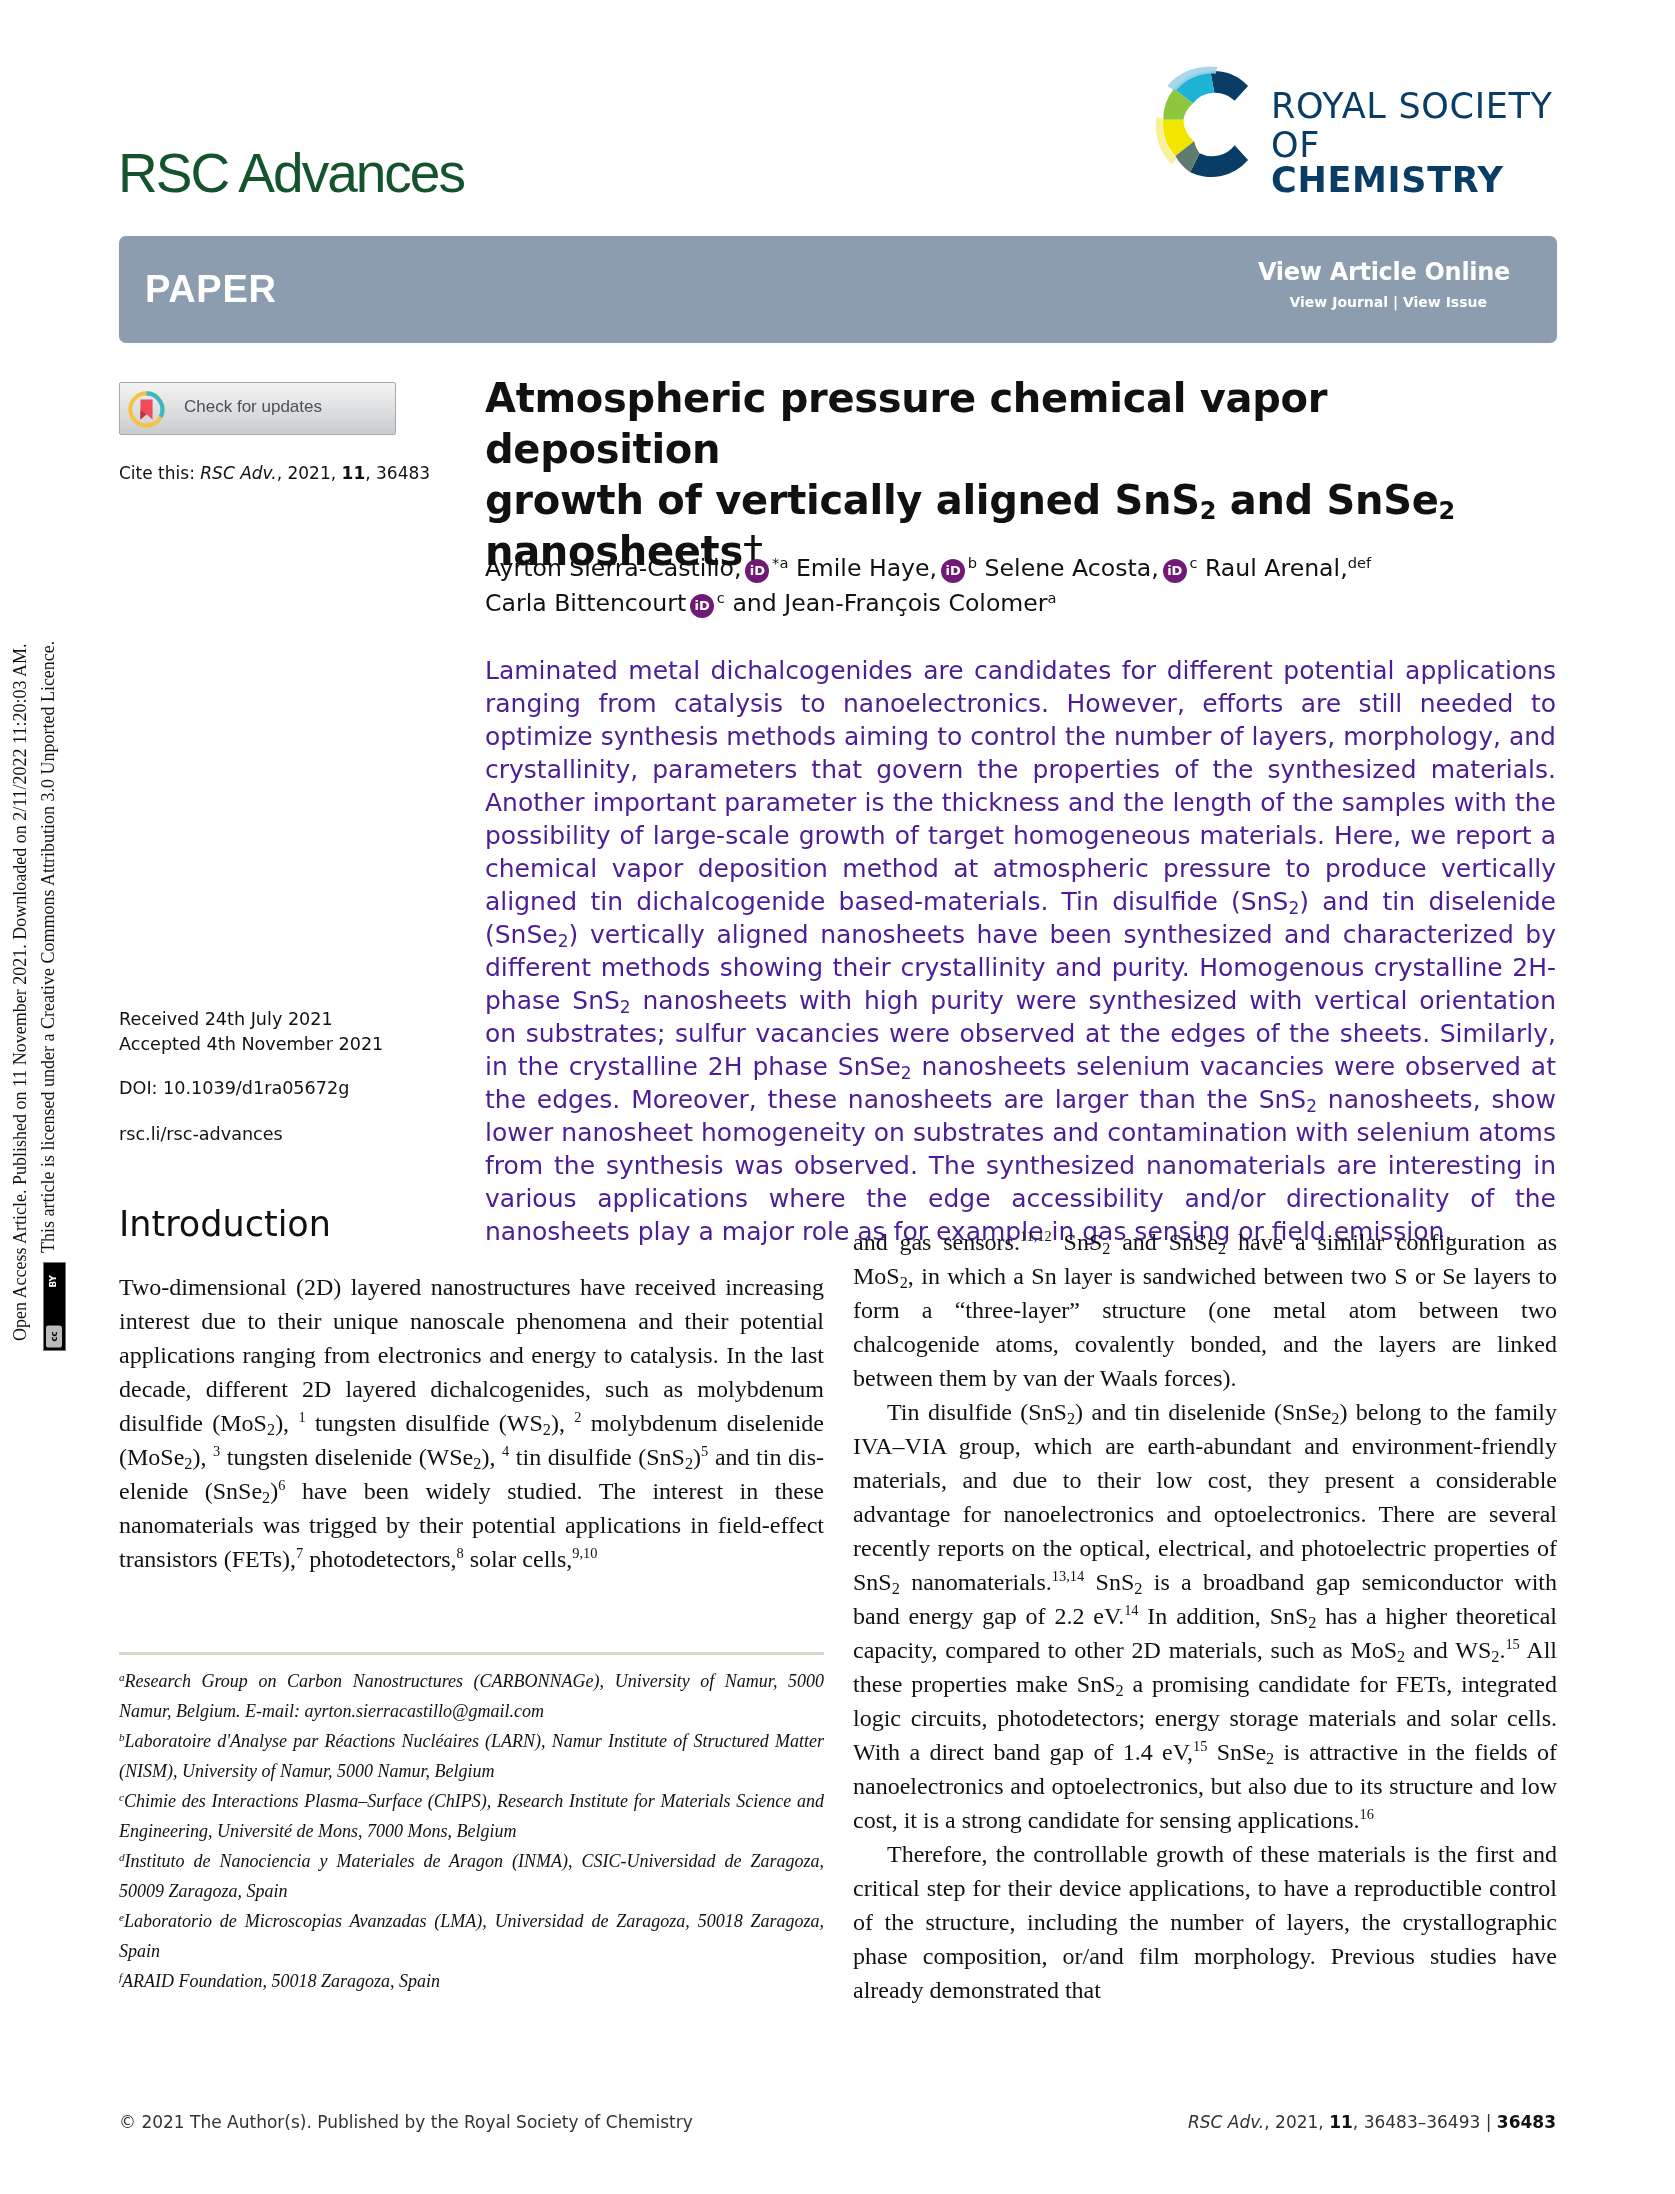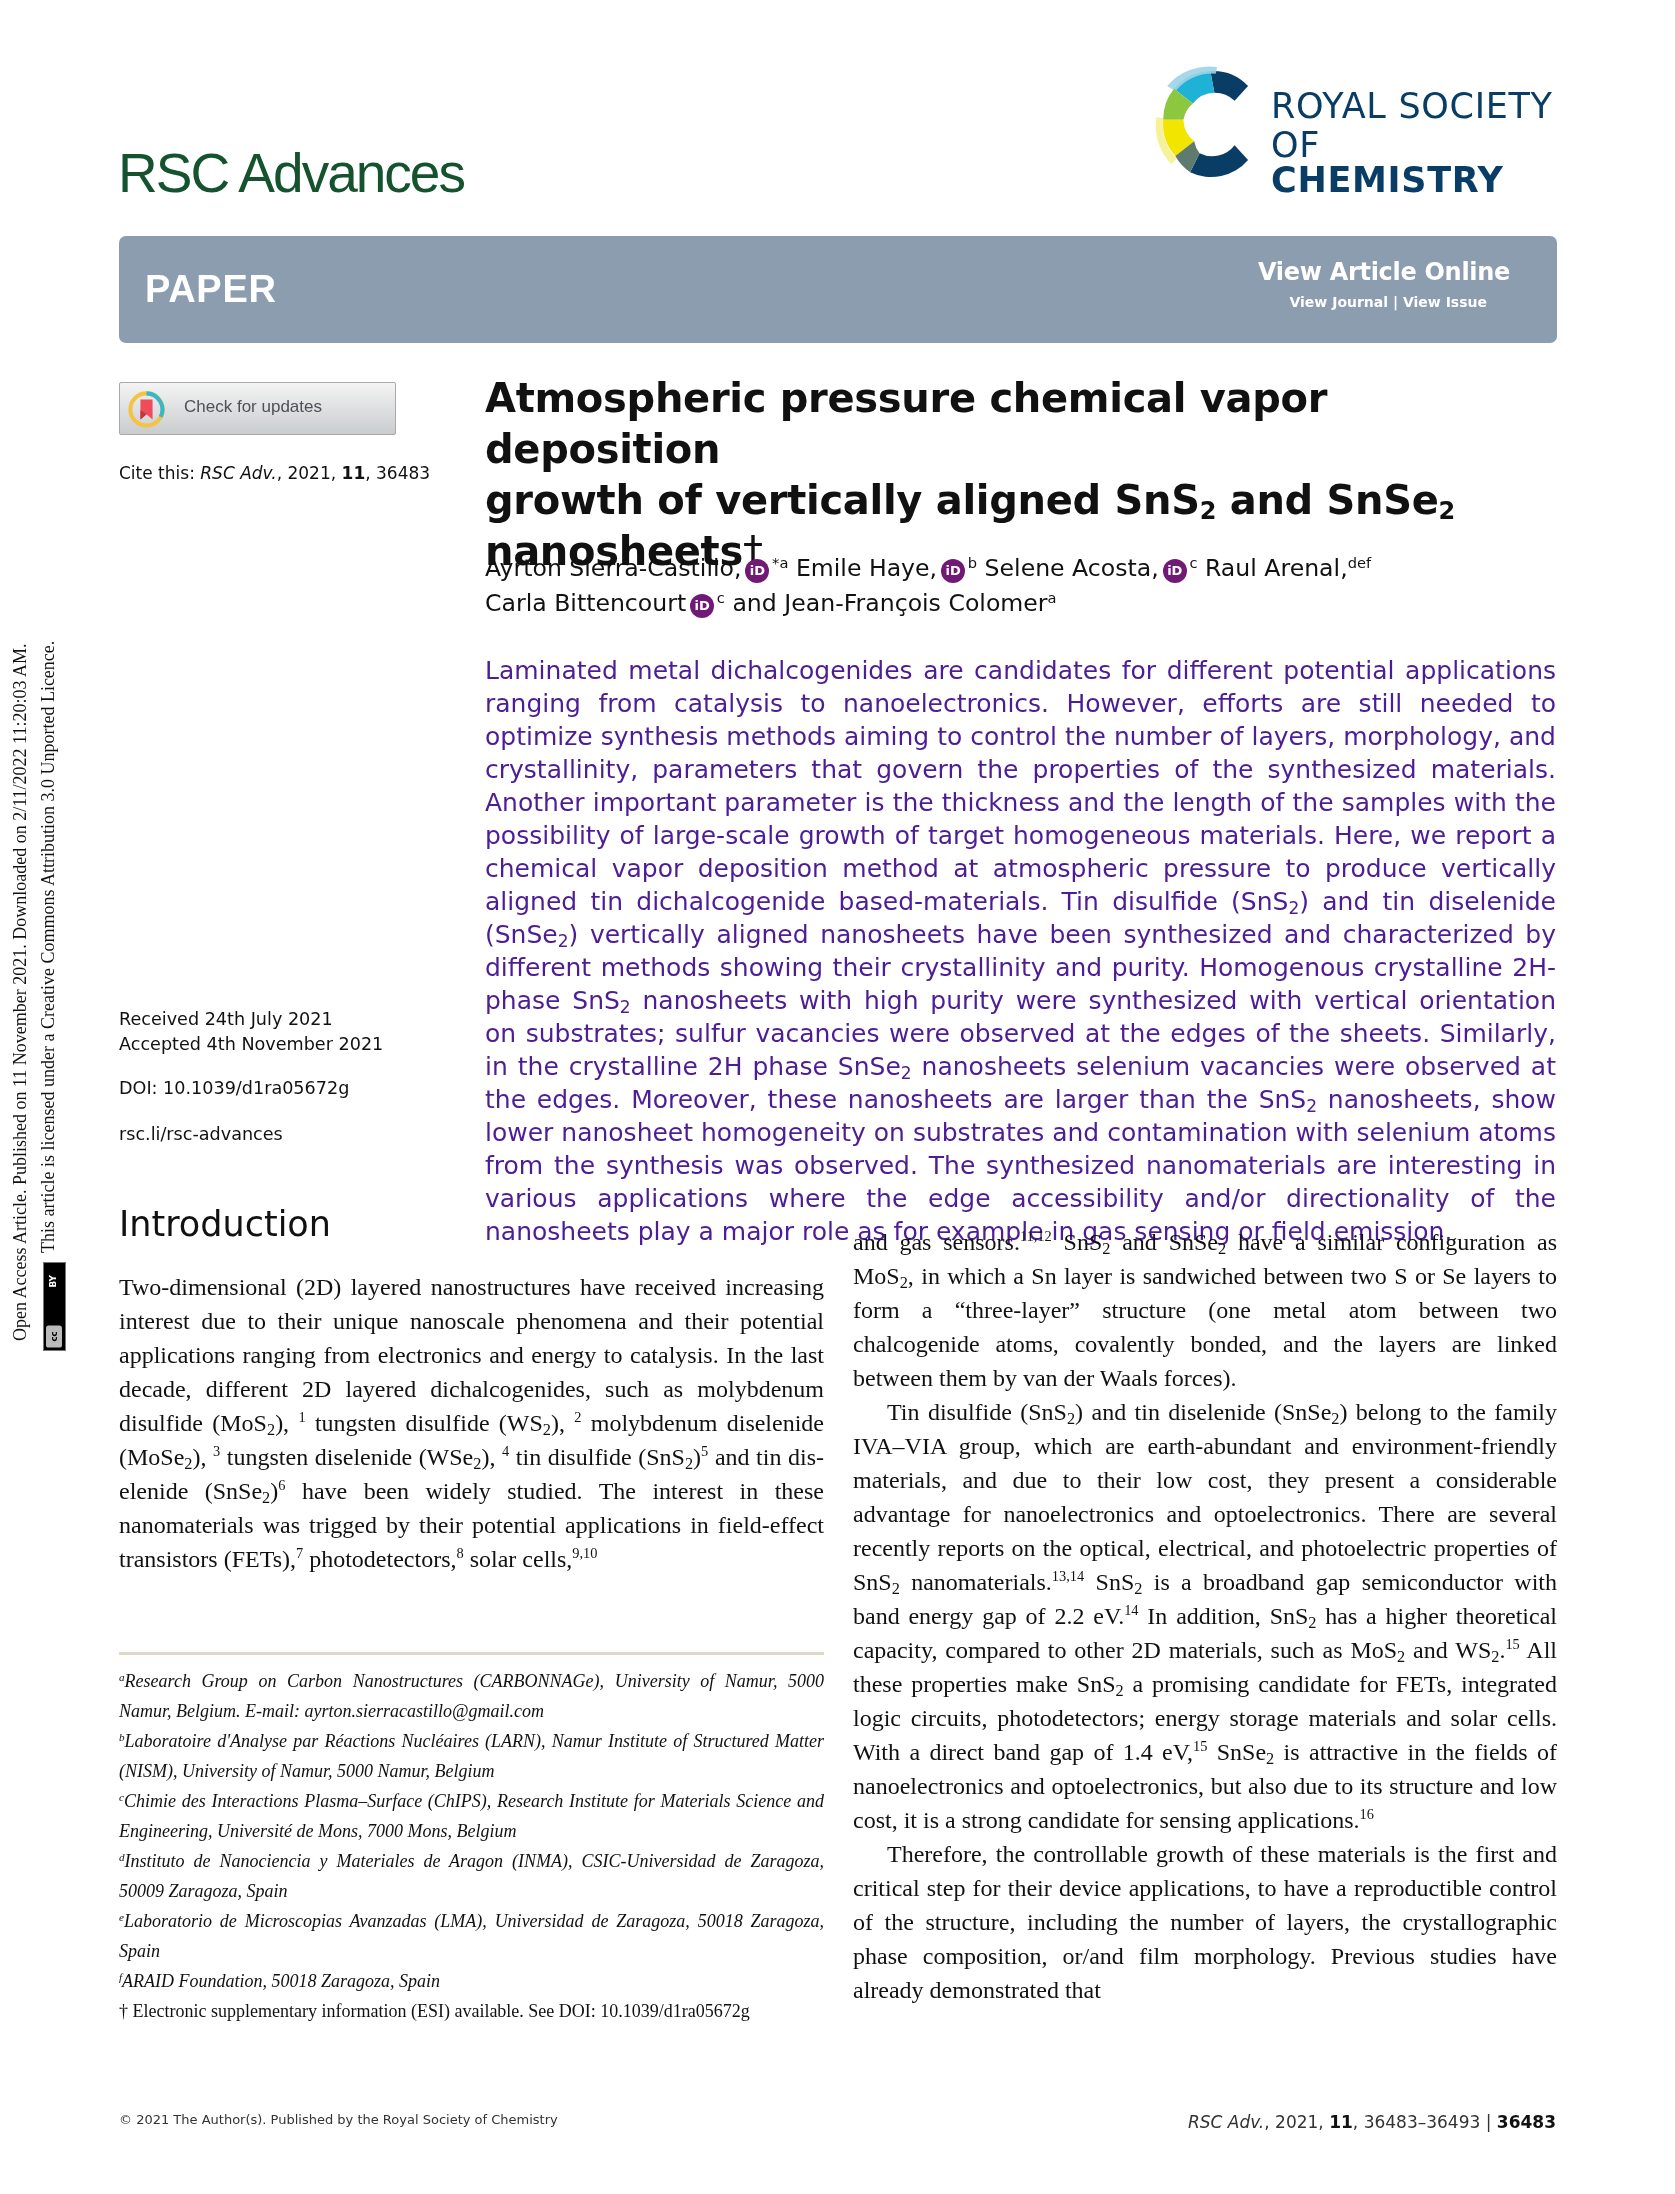--- a/index.html
+++ b/index.html
@@ -59,21 +59,21 @@
   .col-left { left:119px; top:1270px; width:705px; }
   .col-right { left:853px; top:1201px; width:704px;margin-top:24px; }
   .indent { text-indent:34px; }
 
   .divider { left:119px; top:1652px; width:705px; height:2.7px; background:#ddd8c8; }
   .footnotes { left:119px; top:1666px; width:705px; font-family:"Liberation Serif", "DejaVu Serif", serif; font-style:italic; font-size:18px; line-height:30px; color:#111; text-align:justify; }
   .footnotes p { margin:0 0 0 0; }
   .footnotes sup { font-size:0.62em; vertical-align:0.55em; line-height:0; }
   .footnotes .esi { font-style:normal; }
 
-  .footer-left { left:119px; top:2112px; font-family:"DejaVu Sans", sans-serif; font-size:13px; color:#333; }
+  .footer-left { left:119px; top:2112px; font-family:"DejaVu Sans", sans-serif; font-size:17px; color:#333; }
   .footer-right { right:119px; top:2112px; font-family:"DejaVu Sans", sans-serif; font-size:17px; color:#333; text-align:right; }
   .footer-right b { color:#111; font-weight:bold; }
   .footer-right i { font-style:italic; }
 </style>
 </head>
 <body>
 
 <div class="side-text" style="left:9.5px; top:1341px;">Open Access Article. Published on 11 November 2021. Downloaded on 2/11/2022 11:20:03 AM.</div>
 <div class="side-text" style="left:38px; top:1253px;">This article is licensed under a Creative Commons Attribution 3.0 Unported Licence.</div>
 <div class="cc-badge" style="top:1262px;">
@@ -168,21 +168,20 @@
 
 <div class="abs divider"></div>
 
 <div class="abs footnotes">
   <p><sup>a</sup><span>Research Group on Carbon Nanostructures (CARBONNAGe), University of Namur, 5000 Namur, Belgium. E-mail: ayrton.sierracastillo@gmail.com</span></p>
   <p><sup>b</sup><span>Laboratoire d'Analyse par Réactions Nucléaires (LARN), Namur Institute of Structured Matter (NISM), University of Namur, 5000 Namur, Belgium</span></p>
   <p><sup>c</sup><span>Chimie des Interactions Plasma–Surface (ChIPS), Research Institute for Materials Science and Engineering, Université de Mons, 7000 Mons, Belgium</span></p>
   <p><sup>d</sup><span>Instituto de Nanociencia y Materiales de Aragon (INMA), CSIC-Universidad de Zaragoza, 50009 Zaragoza, Spain</span></p>
   <p><sup>e</sup><span>Laboratorio de Microscopias Avanzadas (LMA), Universidad de Zaragoza, 50018 Zaragoza, Spain</span></p>
   <p><sup>f</sup><span>ARAID Foundation, 50018 Zaragoza, Spain</span></p>
-  <p class="esi">† Electronic supplementary information (ESI) available. See DOI: 10.1039/d1ra05672g</p>
 </div>
 
 <div class="abs body col-right">
   <p>
     <span>and gas sensors.</span><sup>11,12</sup><span> SnS</span><sub>2</sub><span> and SnSe</span><sub>2</sub><span> have a similar configuration as MoS</span><sub>2</sub><span>, in which a Sn layer is sandwiched between two S or Se layers to form a “three-layer” structure (one metal atom between two chalcogenide atoms, covalently bonded, and the layers are linked between them by van der Waals forces).</span>
   </p>
   <p class="indent">
     <span>Tin disulfide (SnS</span><sub>2</sub><span>) and tin diselenide (SnSe</span><sub>2</sub><span>) belong to the family IVA–VIA group, which are earth-abundant and environment-friendly materials, and due to their low cost, they present a considerable advantage for nanoelectronics and optoelectronics. There are several recently reports on the optical, electrical, and photoelectric properties of SnS</span><sub>2</sub><span> nano­materials.</span><sup>13,14</sup><span> SnS</span><sub>2</sub><span> is a broadband gap semiconductor with band energy gap of 2.2 eV.</span><sup>14</sup><span> In addition, SnS</span><sub>2</sub><span> has a higher theoretical capacity, compared to other 2D materials, such as MoS</span><sub>2</sub><span> and WS</span><sub>2</sub><span>.</span><sup>15</sup><span> All these properties make SnS</span><sub>2</sub><span> a promising candidate for FETs, integrated logic circuits, photodetectors; energy storage materials and solar cells. With a direct band gap of 1.4 eV,</span><sup>15</sup><span> SnSe</span><sub>2</sub><span> is attractive in the fields of nanoelectronics and optoelectronics, but also due to its structure and low cost, it is a strong candidate for sensing applications.</span><sup>16</sup>
   </p>
   <p class="indent">Therefore, the controllable growth of these materials is the first and critical step for their device applications, to have a reproductible control of the structure, including the number of layers, the crystallographic phase composition, or/and film morphology. Previous studies have already demonstrated that</p>

